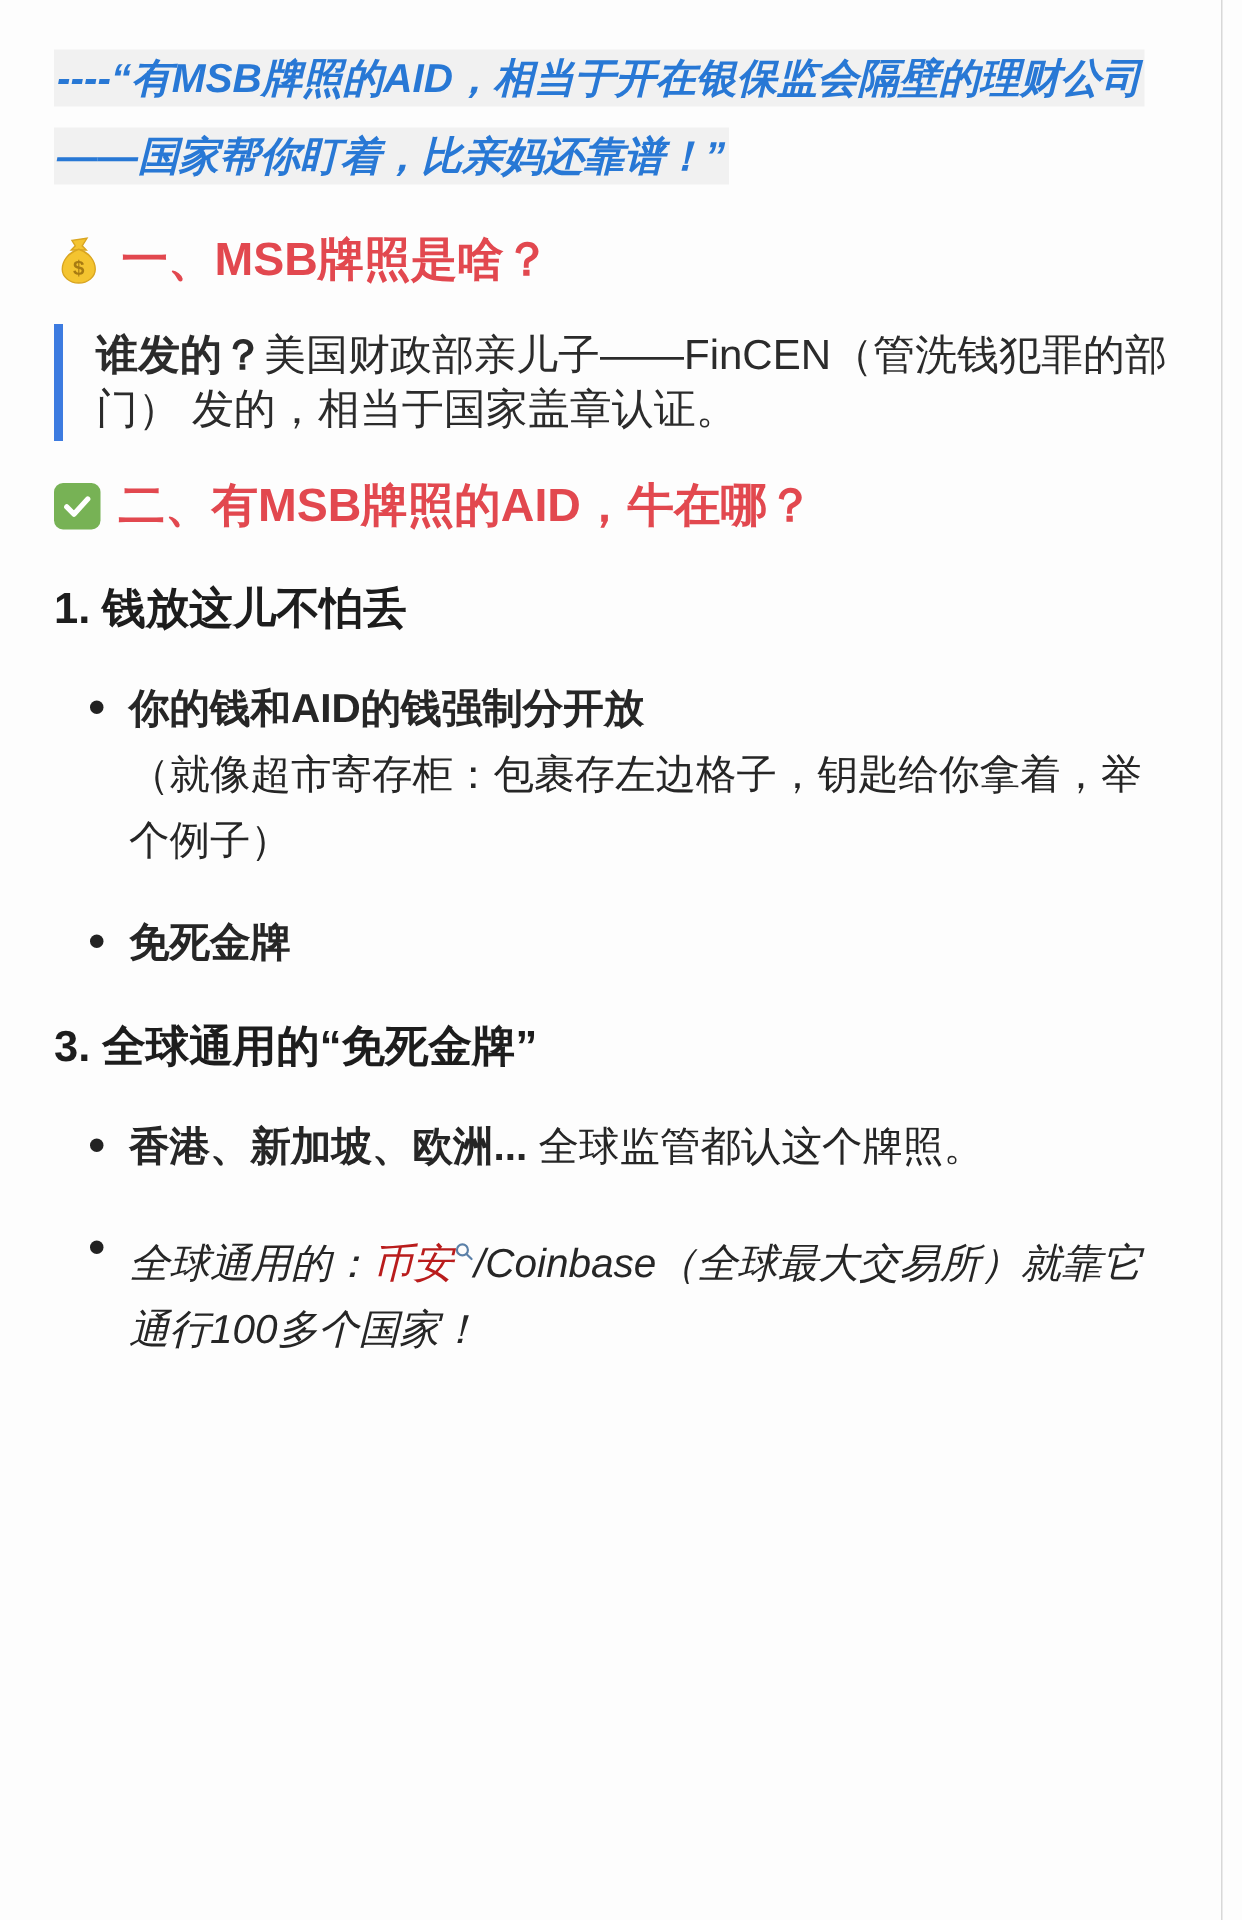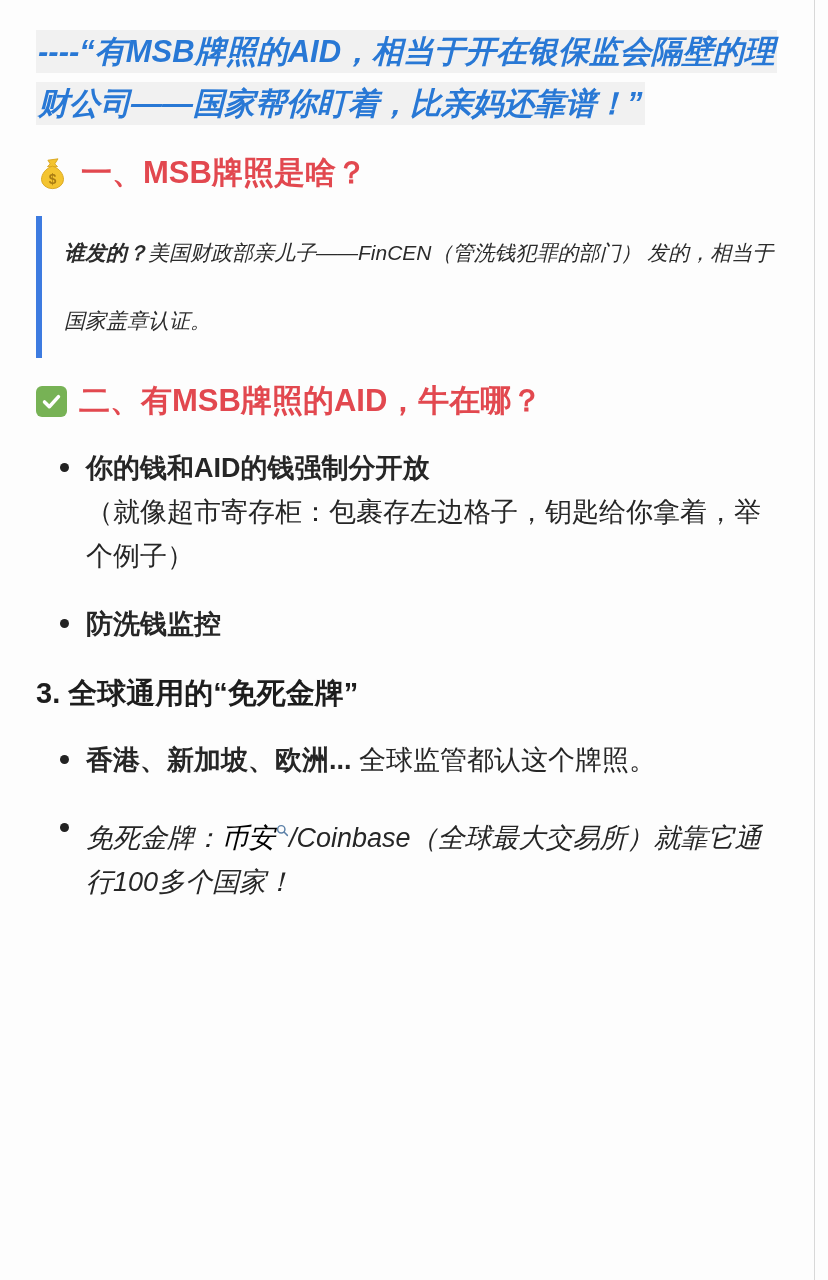--- a/index.html
+++ b/index.html
@@ -23,21 +23,21 @@
   }
   .edge-line {
     position: absolute;
     top: 0; bottom: 0;
     right: 13px;
     width: 1px;
     background: #d8d8d8;
   }
   
   .intro-quote {
-    font-size: 31px;
+    font-size: 27px;
     line-height: 52px;
     font-weight: 700;
     font-style: italic;
     color: #2878d5;
     margin: 0 0 10px 0;
     max-width: 740px;
   }
   .intro-quote .hl {
     background: #f1f1f1;
     padding: 4px 2px;
@@ -70,23 +70,22 @@
     margin: 0 0 14px 0;
     color: #262626;
   }
   .b { font-weight: 700; }
   .inline-icon { vertical-align: -5px; margin: 0 2px; }
   
   .bq {
     border-left: 6px solid #3d7be0;
     margin: 22px 0 22px 0;
     padding: 3px 0 3px 22px;
-    font-style: italic;
-    font-size: 21px;
-    line-height: 68px;
+    font-size: 28px;
+    line-height: 36px;
     color: #2b2b2b;
     max-width: 720px;
   }
   
   .h-sub {
     font-size: 29px;
     font-weight: 700;
     color: #1d1d1d;
     margin: 28px 0 8px 0;
   }
@@ -109,21 +108,21 @@
     position: absolute;
     left: 24px;
     top: 17px;
     width: 9px;
     height: 9px;
     border-radius: 50%;
     background: #222;
   }
   .italic { font-style: italic; }
   .term-link {
-    color: #000000;
+    color: #b91c1c;
     text-decoration: none;
     cursor: pointer;
   }
   .term-link .mag { vertical-align: 10px; margin-left: 1px; }
 </style>
 </head>
 <body>
 
 <div class="page">
   <div class="edge-line"></div>
@@ -146,33 +145,34 @@
 
   <div class="h-red">
     <span class="icon check-badge">
       <svg width="21" height="21" viewBox="0 0 24 24" aria-hidden="true">
         <path d="M4 12.5 L9.5 18 L20 6.5" fill="none" stroke="#ffffff" stroke-width="4" stroke-linecap="round" stroke-linejoin="round"></path>
       </svg>
     </span>
     <span>二、有MSB牌照的AID，牛在哪？</span>
   </div>
 
+  <h2 class="h-sub">1. 钱放这儿不怕丢</h2>
   <ul class="blt">
     <li>
       <div class="b">你的钱和AID的钱强制分开放</div>
       <div>（就像超市寄存柜：包裹存左边格子，钥匙给你拿着，举个例子）</div>
     </li>
     <li>
-      <div class="b">防洗钱监控</div>
+      <div class="b">免死金牌</div>
     </li>
   </ul>
 
 
   <h2 class="h-sub">3. 全球通用的“免死金牌”</h2>
   <ul class="blt">
     <li><span class="b">香港、新加坡、欧洲...</span><span> 全球监管都认这个牌照。</span></li>
-    <li class="italic"><span>免死金牌：</span><a class="term-link"><span>币安</span><span class="mag"><svg width="13" height="13" viewBox="0 0 16 16" aria-hidden="true">
+    <li class="italic"><span>全球通用的：</span><a class="term-link"><span>币安</span><span class="mag"><svg width="13" height="13" viewBox="0 0 16 16" aria-hidden="true">
               <circle cx="6.5" cy="6.5" r="4.5" fill="none" stroke="#5b80a8" stroke-width="1.8"></circle>
               <line x1="10.2" y1="10.2" x2="14" y2="14" stroke="#5b80a8" stroke-width="1.8" stroke-linecap="round"></line>
             </svg></span></a><span>/Coinbase（全球最大交易所）就靠它通行100多个国家！</span></li>
   </ul>
 
 </div>
 
 </body></html>

